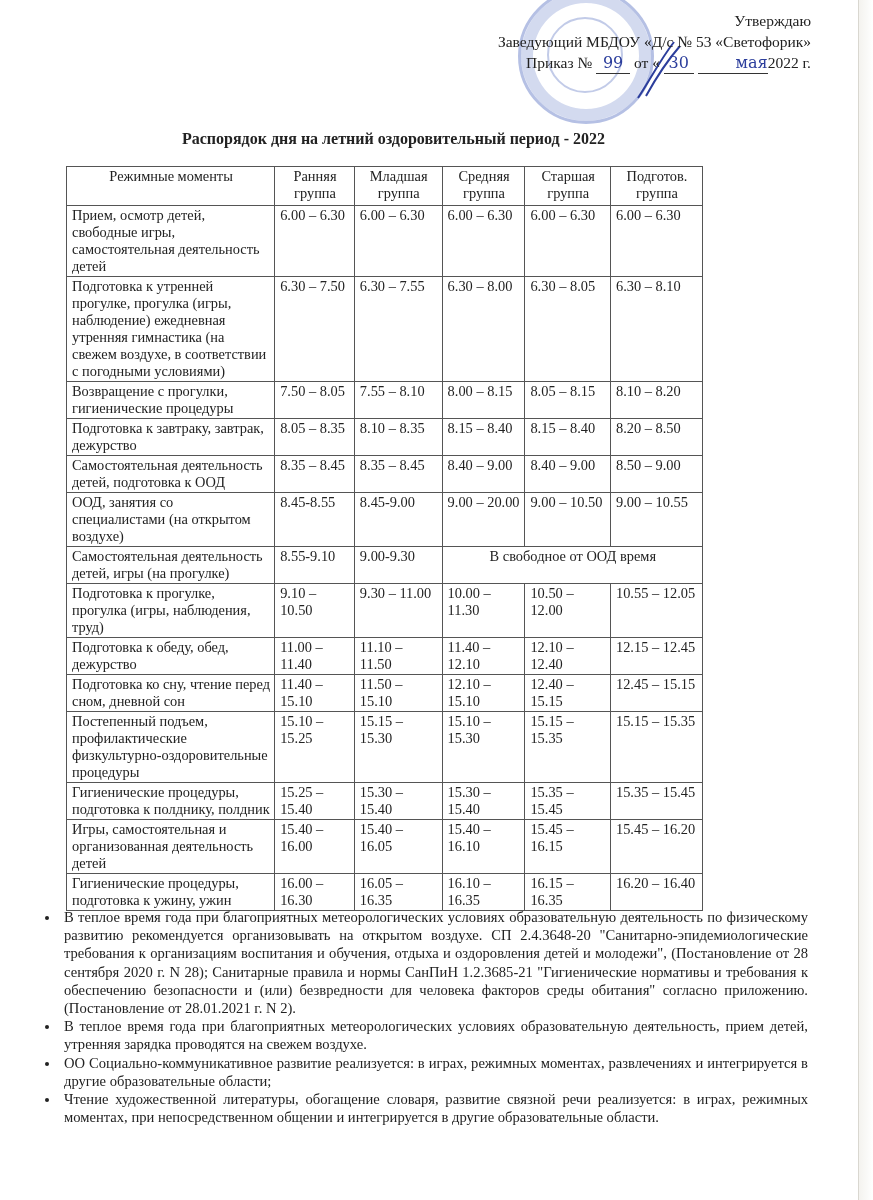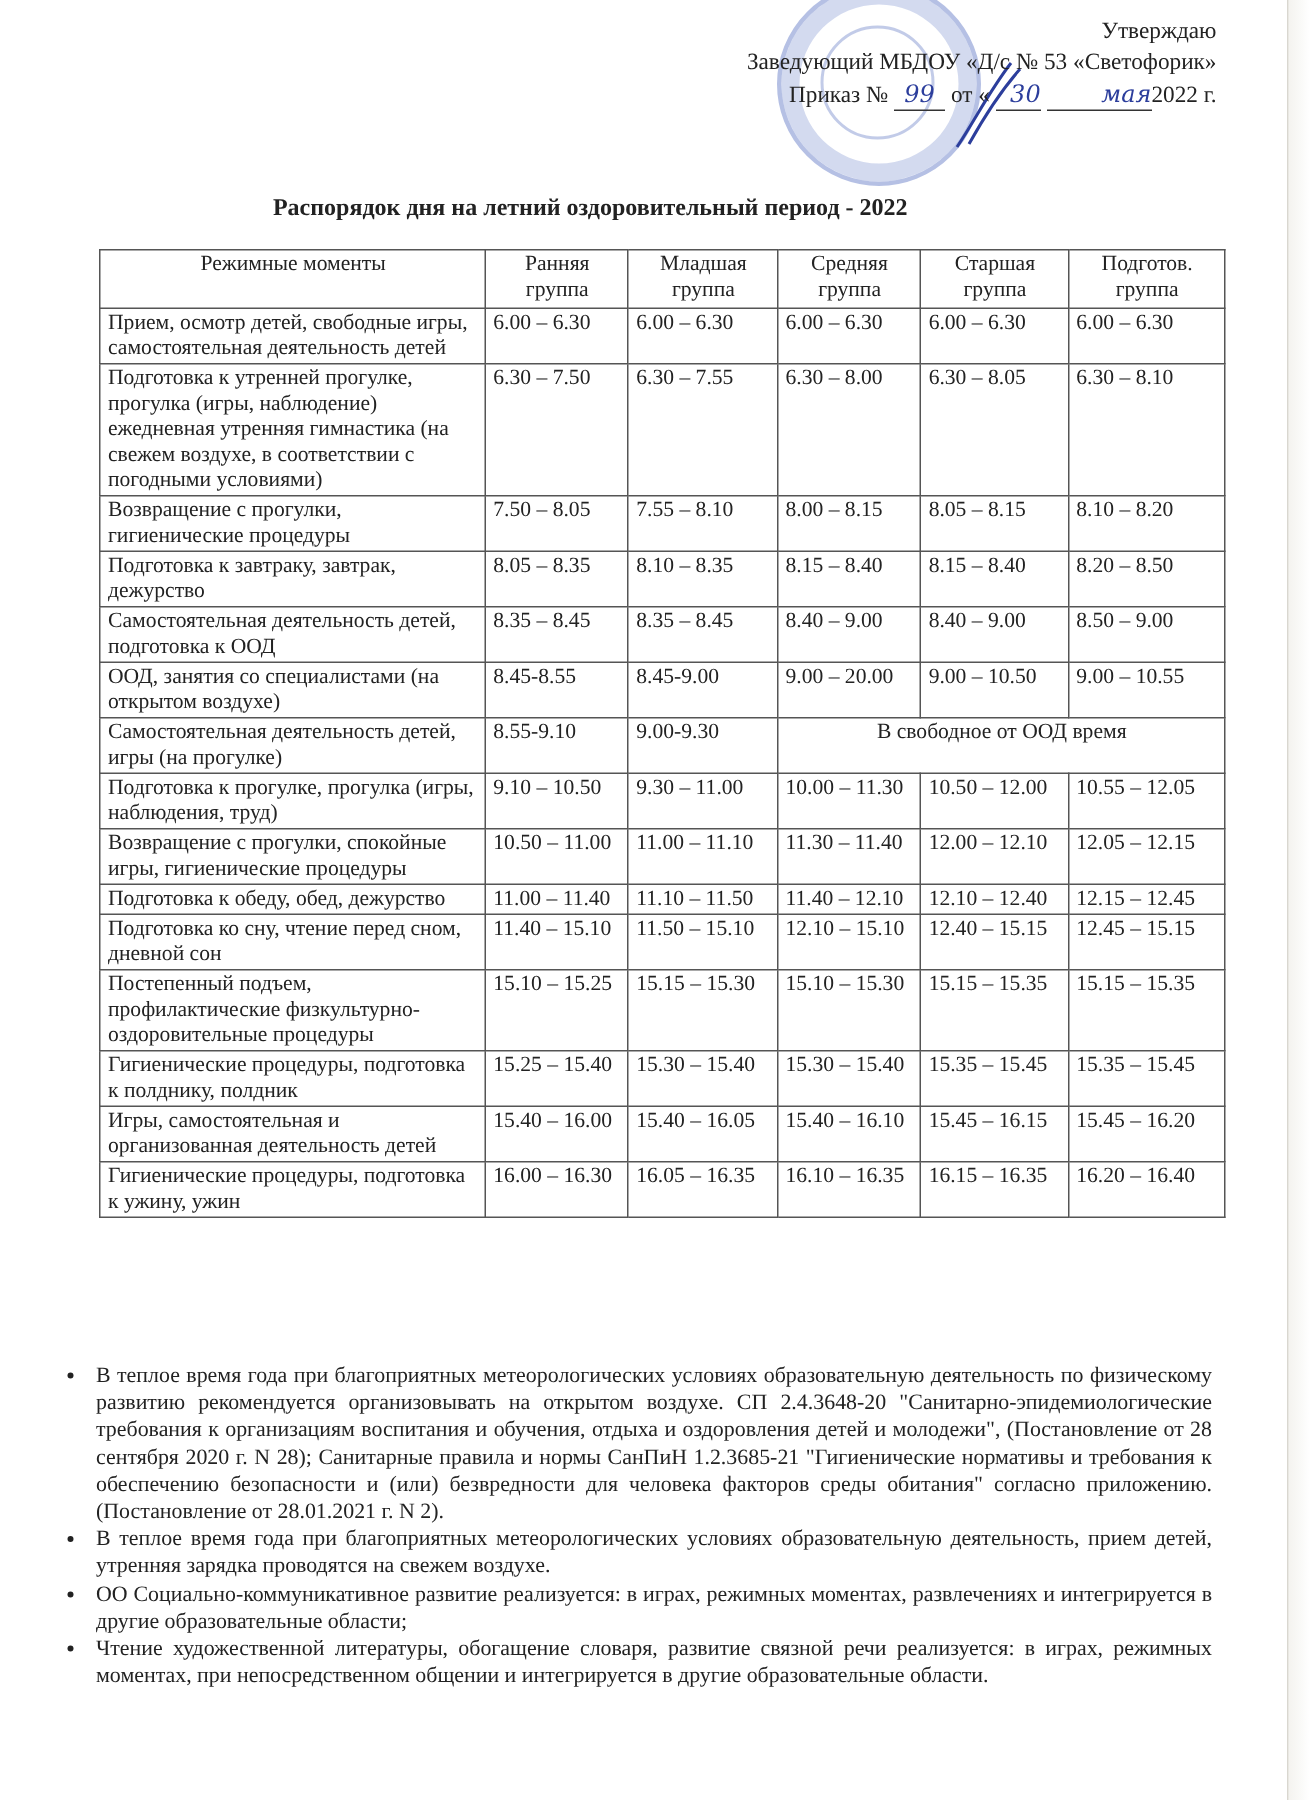--- a/index.html
+++ b/index.html
@@ -11,40 +11,40 @@
     position: absolute; top: 0; right: 0; width: 14px; height: 1200px;
     background: linear-gradient(to right, #f4f3ef, #fafaf8 60%, #ffffff);
     border-left: 1px solid #d9d7d0;
   }
   .approval {
     position: absolute; right: 62px; top: 10px; text-align: right;
     font-size: 15.5px; line-height: 21px;
   }
   .approval .line { display: block; white-space: nowrap; }
   .approval .underline { display: inline-block; border-bottom: 1px solid #333; }
-  .hand { color: #2c3e9c; font-style: italic; font-family: "DejaVu Serif", serif; font-size: 16px; }
+  .hand { color: #2c3e9c; font-family: "DejaVu Serif", serif; font-size: 16px; }
   .stamp {
     position: absolute; left: 518px; top: -12px; width: 130px; height: 130px;
     border: 3px solid rgba(120,140,205,0.55); border-radius: 50%;
     box-shadow: inset 0 0 0 10px rgba(255,255,255,0), inset 0 0 0 12px rgba(130,150,210,0.35);
     pointer-events: none;
   }
   .stamp-inner {
     position: absolute; left: 26px; top: 26px; width: 72px; height: 72px;
     border: 2px solid rgba(120,140,205,0.45); border-radius: 50%;
   }
   .signature {
     position: absolute; left: 630px; top: 40px; width: 60px; height: 60px; pointer-events: none;
   }
   .doc-title {
     position: absolute; left: 0; width: 787px; top: 130px; text-align: center;
     font-weight: bold; font-size: 16px;
   }
   table.schedule {
-    position: absolute; left: 66px; top: 166px; width: 751px;
+    position: absolute; left: 66px; top: 166px; width: 637px;
     border-collapse: collapse; font-size: 14.4px; line-height: 17px;
     font-family: "Liberation Sans Narrow", "Liberation Serif", serif;
   }
   table.schedule th, table.schedule td {
     border: 1px solid #555; vertical-align: top; padding: 1px 4px 1px 5px;
     font-weight: normal;
   }
   table.schedule th { text-align: center; padding-bottom: 3px; }
   table.schedule col.c0 { width: 259px; }
   table.schedule col.c1 { width: 96px; }
@@ -73,21 +73,21 @@
   <path d="M8 58 C 20 40, 30 20, 44 2 M16 56 C 26 38, 36 22, 50 6" stroke="#2c3e9c" stroke-width="2" fill="none"></path>
 </svg>
 
 <div class="approval">
   <span class="line">Утверждаю</span>
   <span class="line">Заведующий МБДОУ «Д/с № 53 «Светофорик»</span>
   <span class="line">
     <span>Приказ №</span>
     <span class="underline hand" style="min-width:34px;text-align:center;">99</span>
     <span>от «</span>
-    <span class="underline hand" style="min-width:30px;text-align:right;">30</span>
+    <span class="underline hand" style="min-width:30px;text-align:center;">30</span>
     <span class="underline hand" style="min-width:70px;text-align:right;">мая</span><span>2022 г.</span>
   </span>
 </div>
 
 <div class="doc-title">Распорядок дня на летний оздоровительный период - 2022</div>
 
 <table class="schedule">
   <colgroup>
     <col class="c0">
       <col class="c1">
@@ -163,28 +163,20 @@
       </tr>
       <tr>
         <td>Подготовка к прогулке, прогулка (игры, наблюдения, труд)</td>
         <td>9.10 – 10.50</td>
         <td>9.30 – 11.00</td>
         <td>10.00 – 11.30</td>
         <td>10.50 – 12.00</td>
         <td>10.55 – 12.05</td>
       </tr>
       <tr>
-        <td>Возвращение с прогулки, спокойные игры, гигиенические процедуры</td>
-        <td>10.50 – 11.00</td>
-        <td>11.00 – 11.10</td>
-        <td>11.30 – 11.40</td>
-        <td>12.00 – 12.10</td>
-        <td>12.05 – 12.15</td>
-      </tr>
-      <tr>
         <td>Подготовка к обеду, обед, дежурство</td>
         <td>11.00 – 11.40</td>
         <td>11.10 – 11.50</td>
         <td>11.40 – 12.10</td>
         <td>12.10 – 12.40</td>
         <td>12.15 – 12.45</td>
       </tr>
       <tr>
         <td>Подготовка ко сну, чтение перед сном, дневной сон</td>
         <td>11.40 – 15.10</td>

